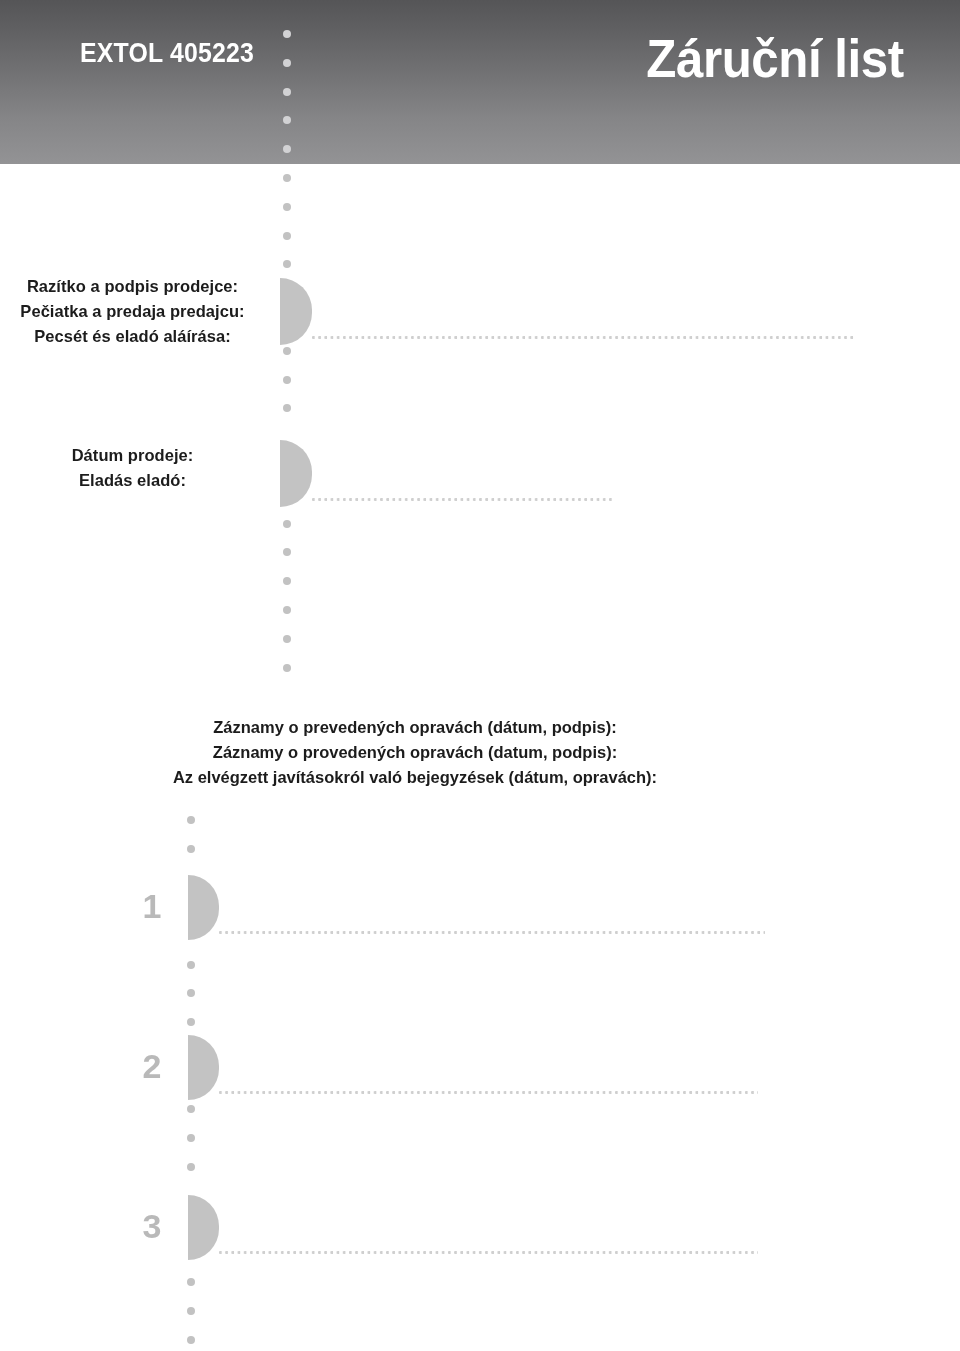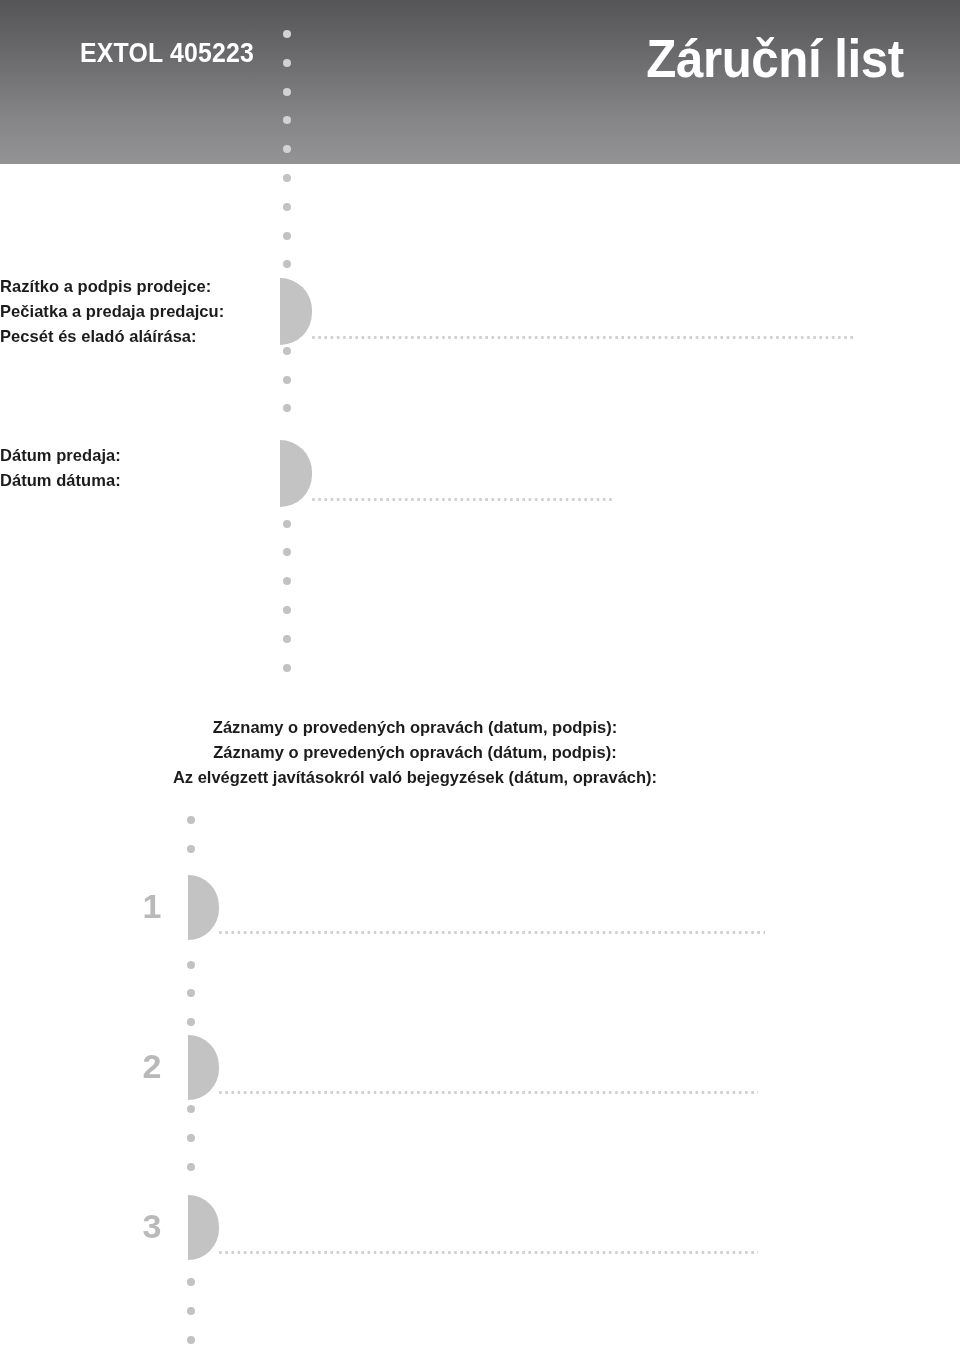--- a/index.html
+++ b/index.html
@@ -77,21 +77,21 @@
     position: absolute;
     height: 3px;
     background-image: radial-gradient(circle at 1.5px 1.5px, #cfcfcf 1.4px, rgba(255,255,255,0) 1.6px);
     background-size: 6.2px 3px;
     background-repeat: repeat-x;
   }
 
   
   .label-block {
     position: absolute;
-    text-align: left;
+    text-align: center;
     font-size: 16.5px;
     font-weight: 700;
     line-height: 25px;
     color: #1c1c1c;
     white-space: nowrap;
     letter-spacing: 0.05px;
   }
   .label-block .label-line { display: block; }
 
   #repairs-heading {
@@ -151,29 +151,29 @@
 
 <div class="label-block" id="seller-labels" style="left: 0; top: 274px; width: 265px;">
   <span class="label-line">Razítko a podpis prodejce:</span>
   <span class="label-line">Pečiatka a predaja predajcu:</span>
   <span class="label-line">Pecsét és eladó aláírása:</span>
 </div>
 <div class="bulge" style="left: 280px; top: 278px; width: 32px; height: 67px;"></div>
 <div class="dotted-rule" style="left: 312px; top: 336px; width: 543px;"></div>
 
 <div class="label-block" id="date-labels" style="left: 0; top: 443px; width: 265px;">
-  <span class="label-line">Dátum predaja:</span>
-  <span class="label-line">Dátum dátuma:</span>
+  <span class="label-line">Dátum prodeje:</span>
+  <span class="label-line">Eladás eladó:</span>
 </div>
 <div class="bulge" style="left: 280px; top: 440px; width: 32px; height: 67px;"></div>
 <div class="dotted-rule" style="left: 312px; top: 498px; width: 303px;"></div>
 
 <div id="repairs-heading">
+  <span class="label-line">Záznamy o prevedených opravách (dátum, podpis):</span>
   <span class="label-line">Záznamy o provedených opravách (datum, podpis):</span>
-  <span class="label-line">Záznamy o prevedených opravách (dátum, podpis):</span>
   <span class="label-line">Az elvégzett javításokról való bejegyzések (dátum, opravách):</span>
 </div>
 
 <div class="dot-column" id="lower-dots">
     <div class="dot on-light" style="left: 187px; top: 816px;"></div>
     <div class="dot on-light" style="left: 187px; top: 844.9px;"></div>
     <div class="dot on-light" style="left: 187px; top: 960.5px;"></div>
     <div class="dot on-light" style="left: 187px; top: 989.4px;"></div>
     <div class="dot on-light" style="left: 187px; top: 1018.3px;"></div>
     <div class="dot on-light" style="left: 187px; top: 1105px;"></div>

